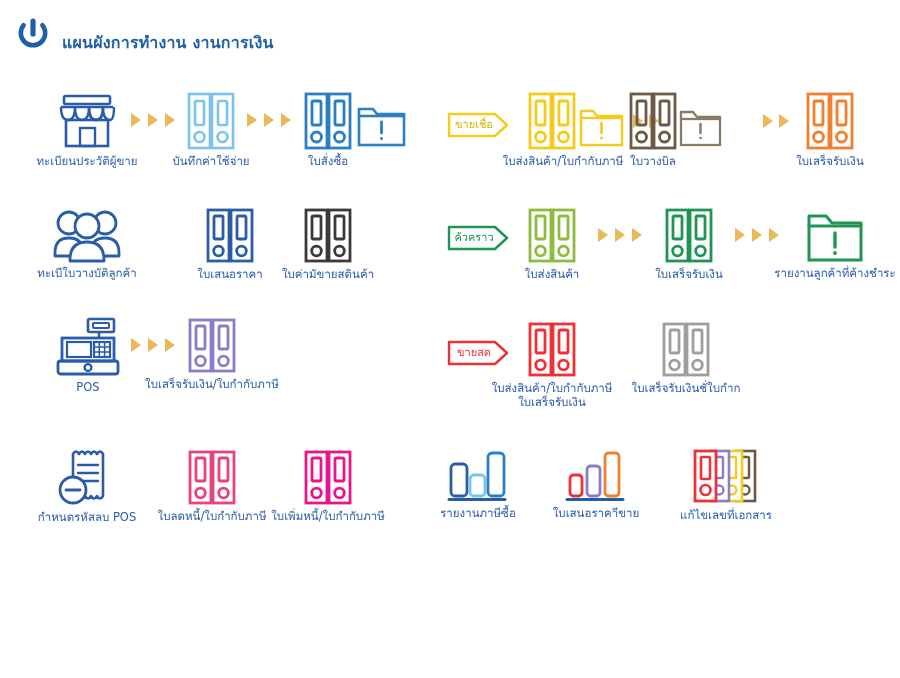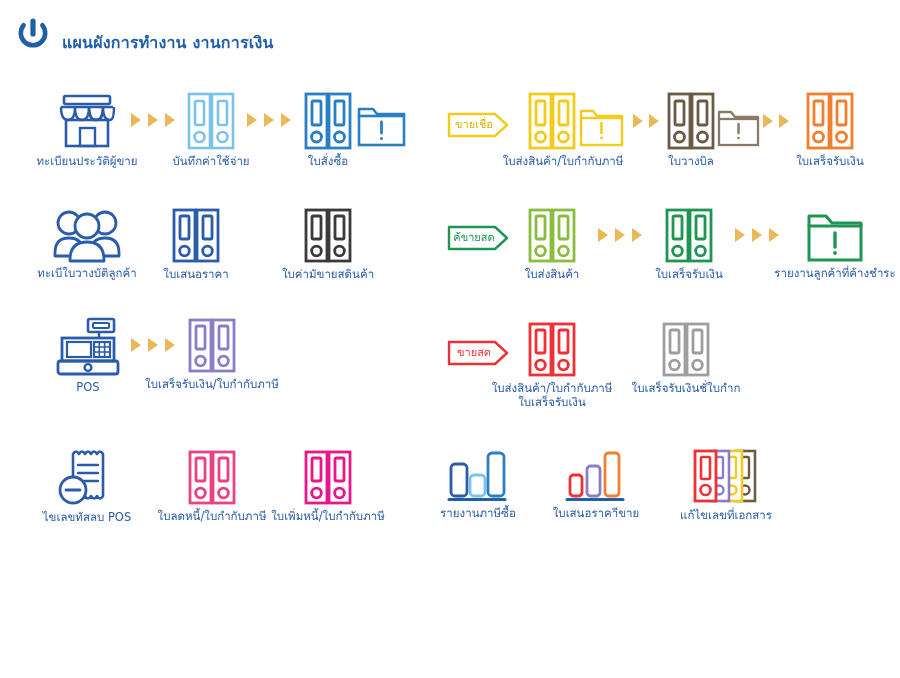--- a/index.html
+++ b/index.html
@@ -156,21 +156,21 @@
       </svg>
     </div>
     <div class="label" style="left:36px;">ใบส่งสินค้า/ใบกำกับภาษี</div>
   </div>
 
   <div class="arrows" style="left:633px;top:114px;gap:6px;">
     <i></i>
     <i></i>
   </div>
 
-  <div class="node" style="left:666px;top:92px;font-family:Liberation Serif, serif;">
+  <div class="node" style="left:628px;top:92px;font-family:Liberation Serif, serif;">
     <div class="art">
       <svg width="97" height="58" viewBox="0 0 97 58">
         <rect x="3" y="2" width="21" height="54" fill="none" stroke="#6b5a46" stroke-width="2.8"></rect>
         <rect x="26" y="2" width="21" height="54" fill="none" stroke="#6b5a46" stroke-width="2.8"></rect>
         <rect x="9" y="9" width="9" height="24" rx="1.5" fill="none" stroke="#6b5a46" stroke-width="2.8"></rect>
         <rect x="32" y="9" width="9" height="24" rx="1.5" fill="none" stroke="#6b5a46" stroke-width="2.8"></rect>
         <circle cx="13.5" cy="45" r="5" fill="none" stroke="#6b5a46" stroke-width="2.8"></circle>
         <circle cx="36.5" cy="45" r="5" fill="none" stroke="#6b5a46" stroke-width="2.8"></circle>
         <path d="M53 27 L53 20 L65 20 L69 25 L92 25 L92 27" fill="none" stroke="#8a7a66" stroke-width="2.3" stroke-linejoin="round"></path>
         <rect x="53" y="27" width="39" height="26" fill="none" stroke="#8a7a66" stroke-width="2.3"></rect>
@@ -207,21 +207,21 @@
         <circle cx="51" cy="15" r="11" fill="none" stroke="#2a5caa" stroke-width="2.8"></circle>
         <path d="M1 45 Q1 30 15 30 Q29 30 29 45 L29 48 L1 48 Z" fill="#fff" stroke="#2a5caa" stroke-width="2.8" stroke-linejoin="round"></path>
         <path d="M37 45 Q37 30 51 30 Q65 30 65 45 L65 48 L37 48 Z" fill="#fff" stroke="#2a5caa" stroke-width="2.8" stroke-linejoin="round"></path>
         <circle cx="33" cy="18" r="12" fill="#fff" stroke="#2a5caa" stroke-width="2.8"></circle>
         <path d="M16 52 Q16 34 33 34 Q50 34 50 52 L50 53 L16 53 Z" fill="#fff" stroke="#2a5caa" stroke-width="2.8" stroke-linejoin="round"></path>
       </svg>
     </div>
     <div class="label">ทะเบีใบวางบัติลูกค้า</div>
   </div>
 
-  <div class="node" style="left:171px;top:208px;">
+  <div class="node" style="left:205px;top:208px;">
     <div class="art">
       <svg width="50" height="55" viewBox="0 0 50 55">
         <rect x="3" y="2" width="21" height="51" fill="none" stroke="#2a5caa" stroke-width="2.8"></rect>
         <rect x="26" y="2" width="21" height="51" fill="none" stroke="#2a5caa" stroke-width="2.8"></rect>
         <rect x="9" y="8" width="9" height="23" rx="1.5" fill="none" stroke="#2a5caa" stroke-width="2.8"></rect>
         <rect x="32" y="8" width="9" height="23" rx="1.5" fill="none" stroke="#2a5caa" stroke-width="2.8"></rect>
         <circle cx="13.5" cy="43" r="4.8" fill="none" stroke="#2a5caa" stroke-width="2.8"></circle>
         <circle cx="36.5" cy="43" r="4.8" fill="none" stroke="#2a5caa" stroke-width="2.8"></circle>
       </svg>
     </div>
@@ -240,21 +240,21 @@
       </svg>
     </div>
     <div class="label">ใบค่ามัขายสดินค้า</div>
   </div>
 
   <div class="tag" style="left:447px;top:225px;width:62px;height:26px;">
     <div class="tagbox">
       <svg width="62" height="26" viewBox="0 0 62 26">
         <path d="M2 2 L48 2 L60 13 L48 24 L2 24 Z" fill="#fff" stroke="#1e9553" stroke-width="2.4" stroke-linejoin="round"></path>
       </svg>
-      <span class="tagtext" style="color:#1e9553;margin-right:8px;">ค้ขายสด</span>
+      <span class="tagtext" style="color:#1e9553;margin-right:8px;">ค้วคราว</span>
     </div>
   </div>
 
   <div class="node" style="left:527px;top:208px;">
     <div class="art">
       <svg width="50" height="55" viewBox="0 0 50 55">
         <rect x="3" y="2" width="21" height="51" fill="none" stroke="#8bbc3f" stroke-width="2.8"></rect>
         <rect x="26" y="2" width="21" height="51" fill="none" stroke="#8bbc3f" stroke-width="2.8"></rect>
         <rect x="9" y="8" width="9" height="23" rx="1.5" fill="none" stroke="#8bbc3f" stroke-width="2.8"></rect>
         <rect x="32" y="8" width="9" height="23" rx="1.5" fill="none" stroke="#8bbc3f" stroke-width="2.8"></rect>
@@ -380,21 +380,21 @@
 
   <div class="node" style="left:56px;top:446px;">
     <div class="art">
       <svg width="62" height="60" viewBox="0 0 62 60">
         <path d="M17 8 Q20 3 23 8 Q26 3 29 8 Q32 3 35 8 Q38 3 41 8 Q44 3 47 8 L47 50 Q44 55 41 50 Q38 55 35 50 Q32 55 29 50 Q26 55 23 50 Q20 55 17 50 Z" fill="#fff" stroke="#2a5caa" stroke-width="2.6" stroke-linejoin="round"></path>
         <path d="M22 19 L42 19 M22 27 L42 27 M22 35 L42 35" stroke="#2a5caa" stroke-width="2.4" stroke-linecap="round"></path>
         <circle cx="17" cy="44" r="13" fill="#fff" stroke="#2a5caa" stroke-width="2.8"></circle>
         <path d="M10 44 L24 44" stroke="#2a5caa" stroke-width="2.8" stroke-linecap="round"></path>
       </svg>
     </div>
-    <div class="label">ไขเลขทัสลบ POS</div>
+    <div class="label">กำหนดรหัสลบ POS</div>
   </div>
 
   <div class="node" style="left:187px;top:450px;">
     <div class="art">
       <svg width="50" height="55" viewBox="0 0 50 55">
         <rect x="3" y="2" width="21" height="51" fill="none" stroke="#e8437f" stroke-width="2.8"></rect>
         <rect x="26" y="2" width="21" height="51" fill="none" stroke="#e8437f" stroke-width="2.8"></rect>
         <rect x="9" y="8" width="9" height="23" rx="1.5" fill="none" stroke="#e8437f" stroke-width="2.8"></rect>
         <rect x="32" y="8" width="9" height="23" rx="1.5" fill="none" stroke="#e8437f" stroke-width="2.8"></rect>
         <circle cx="13.5" cy="43" r="4.8" fill="none" stroke="#e8437f" stroke-width="2.8"></circle>

